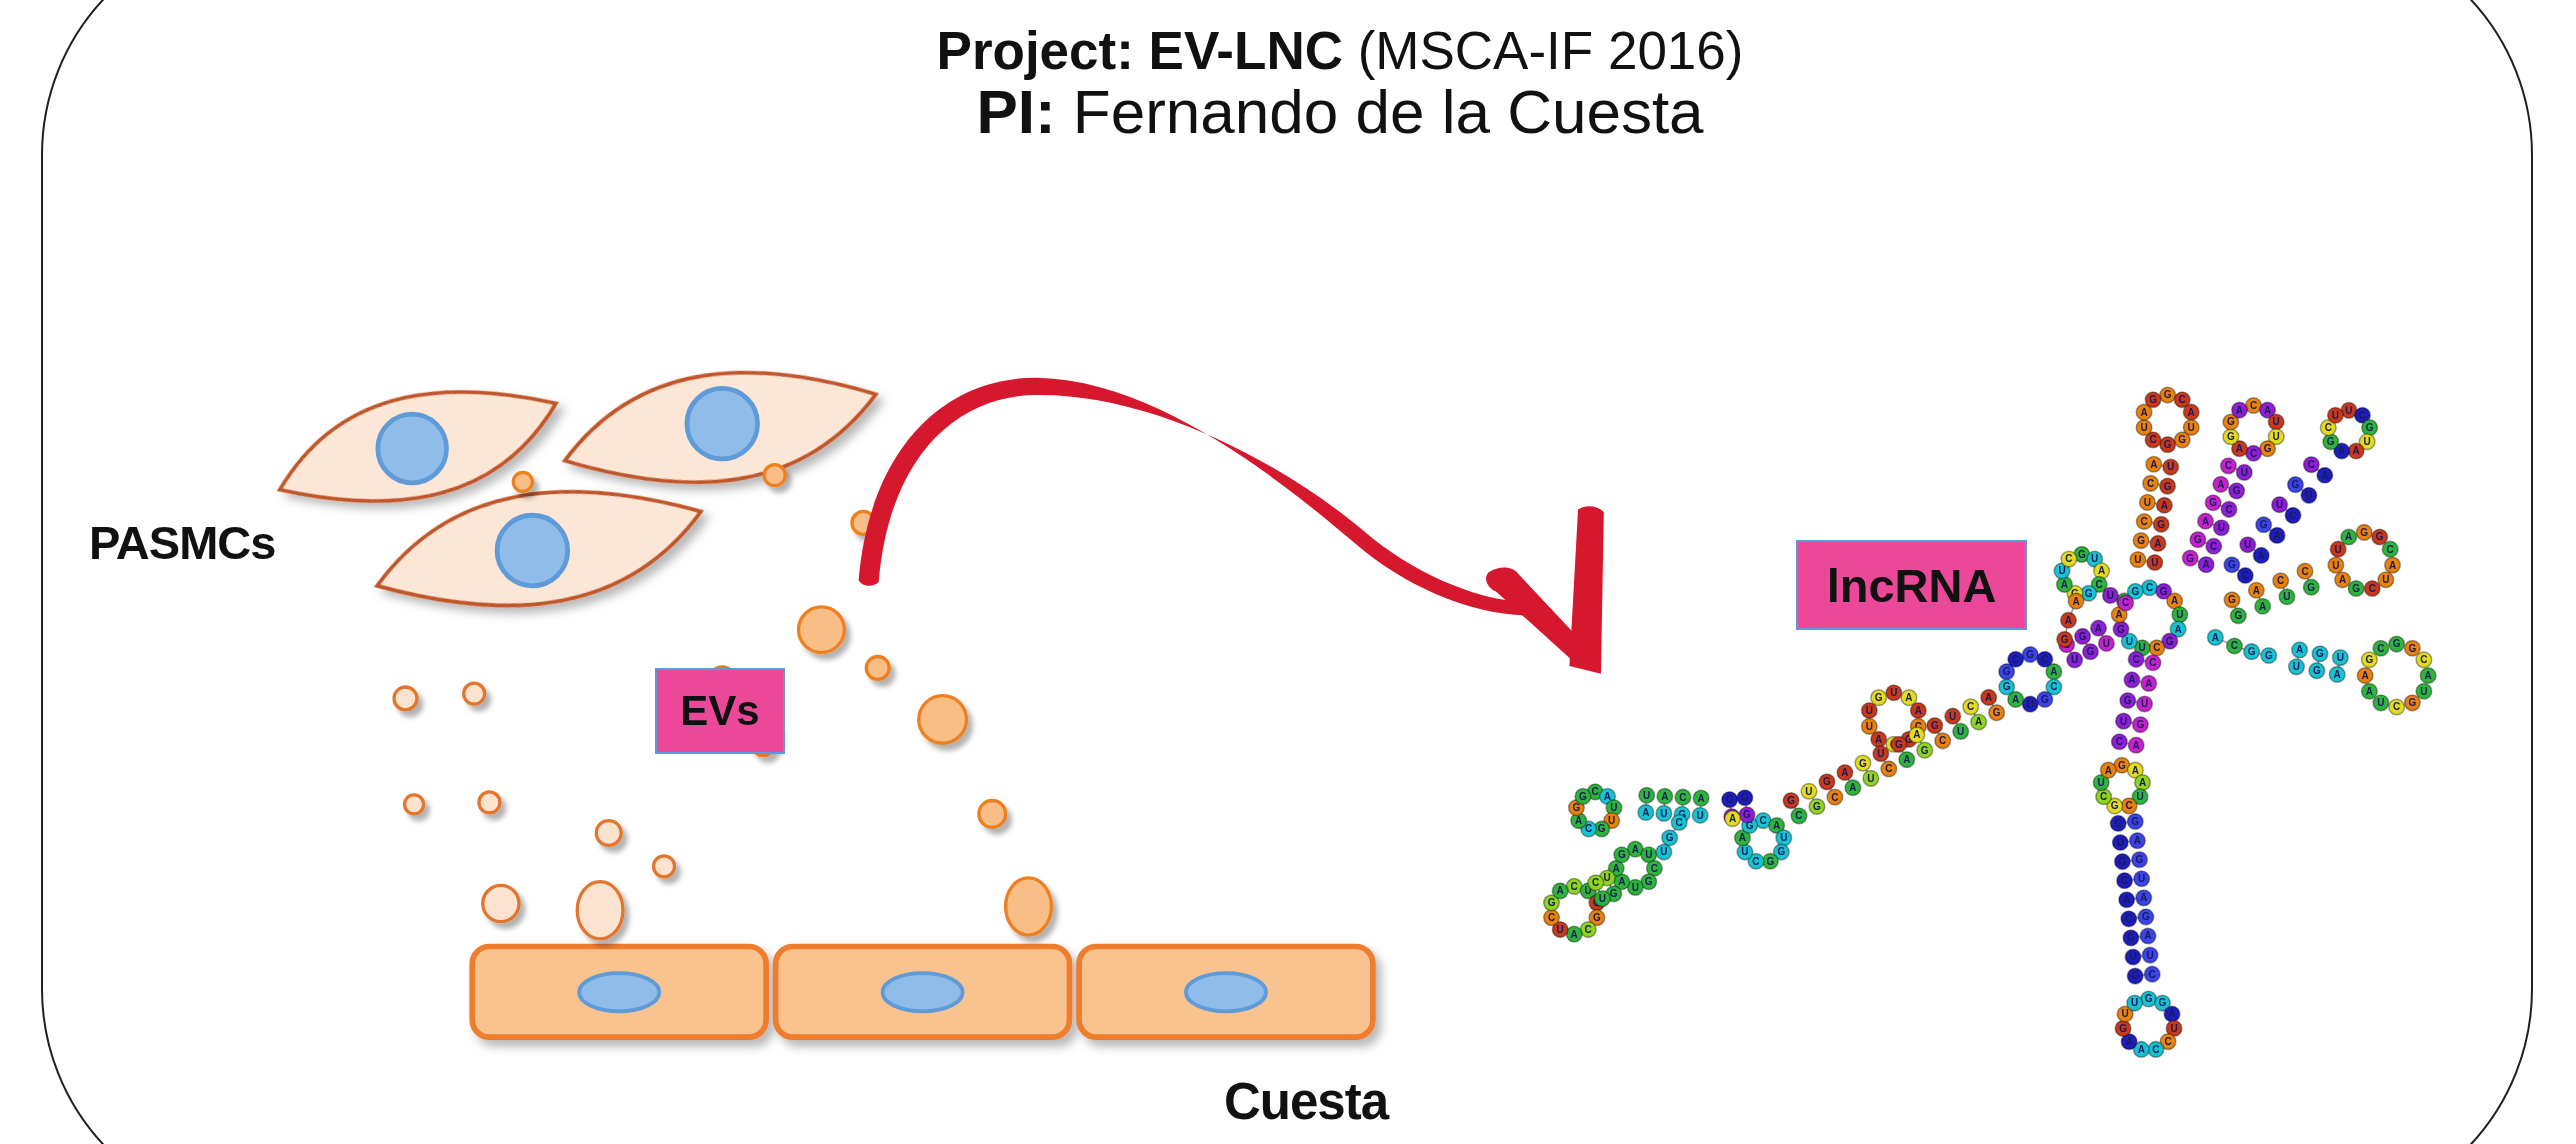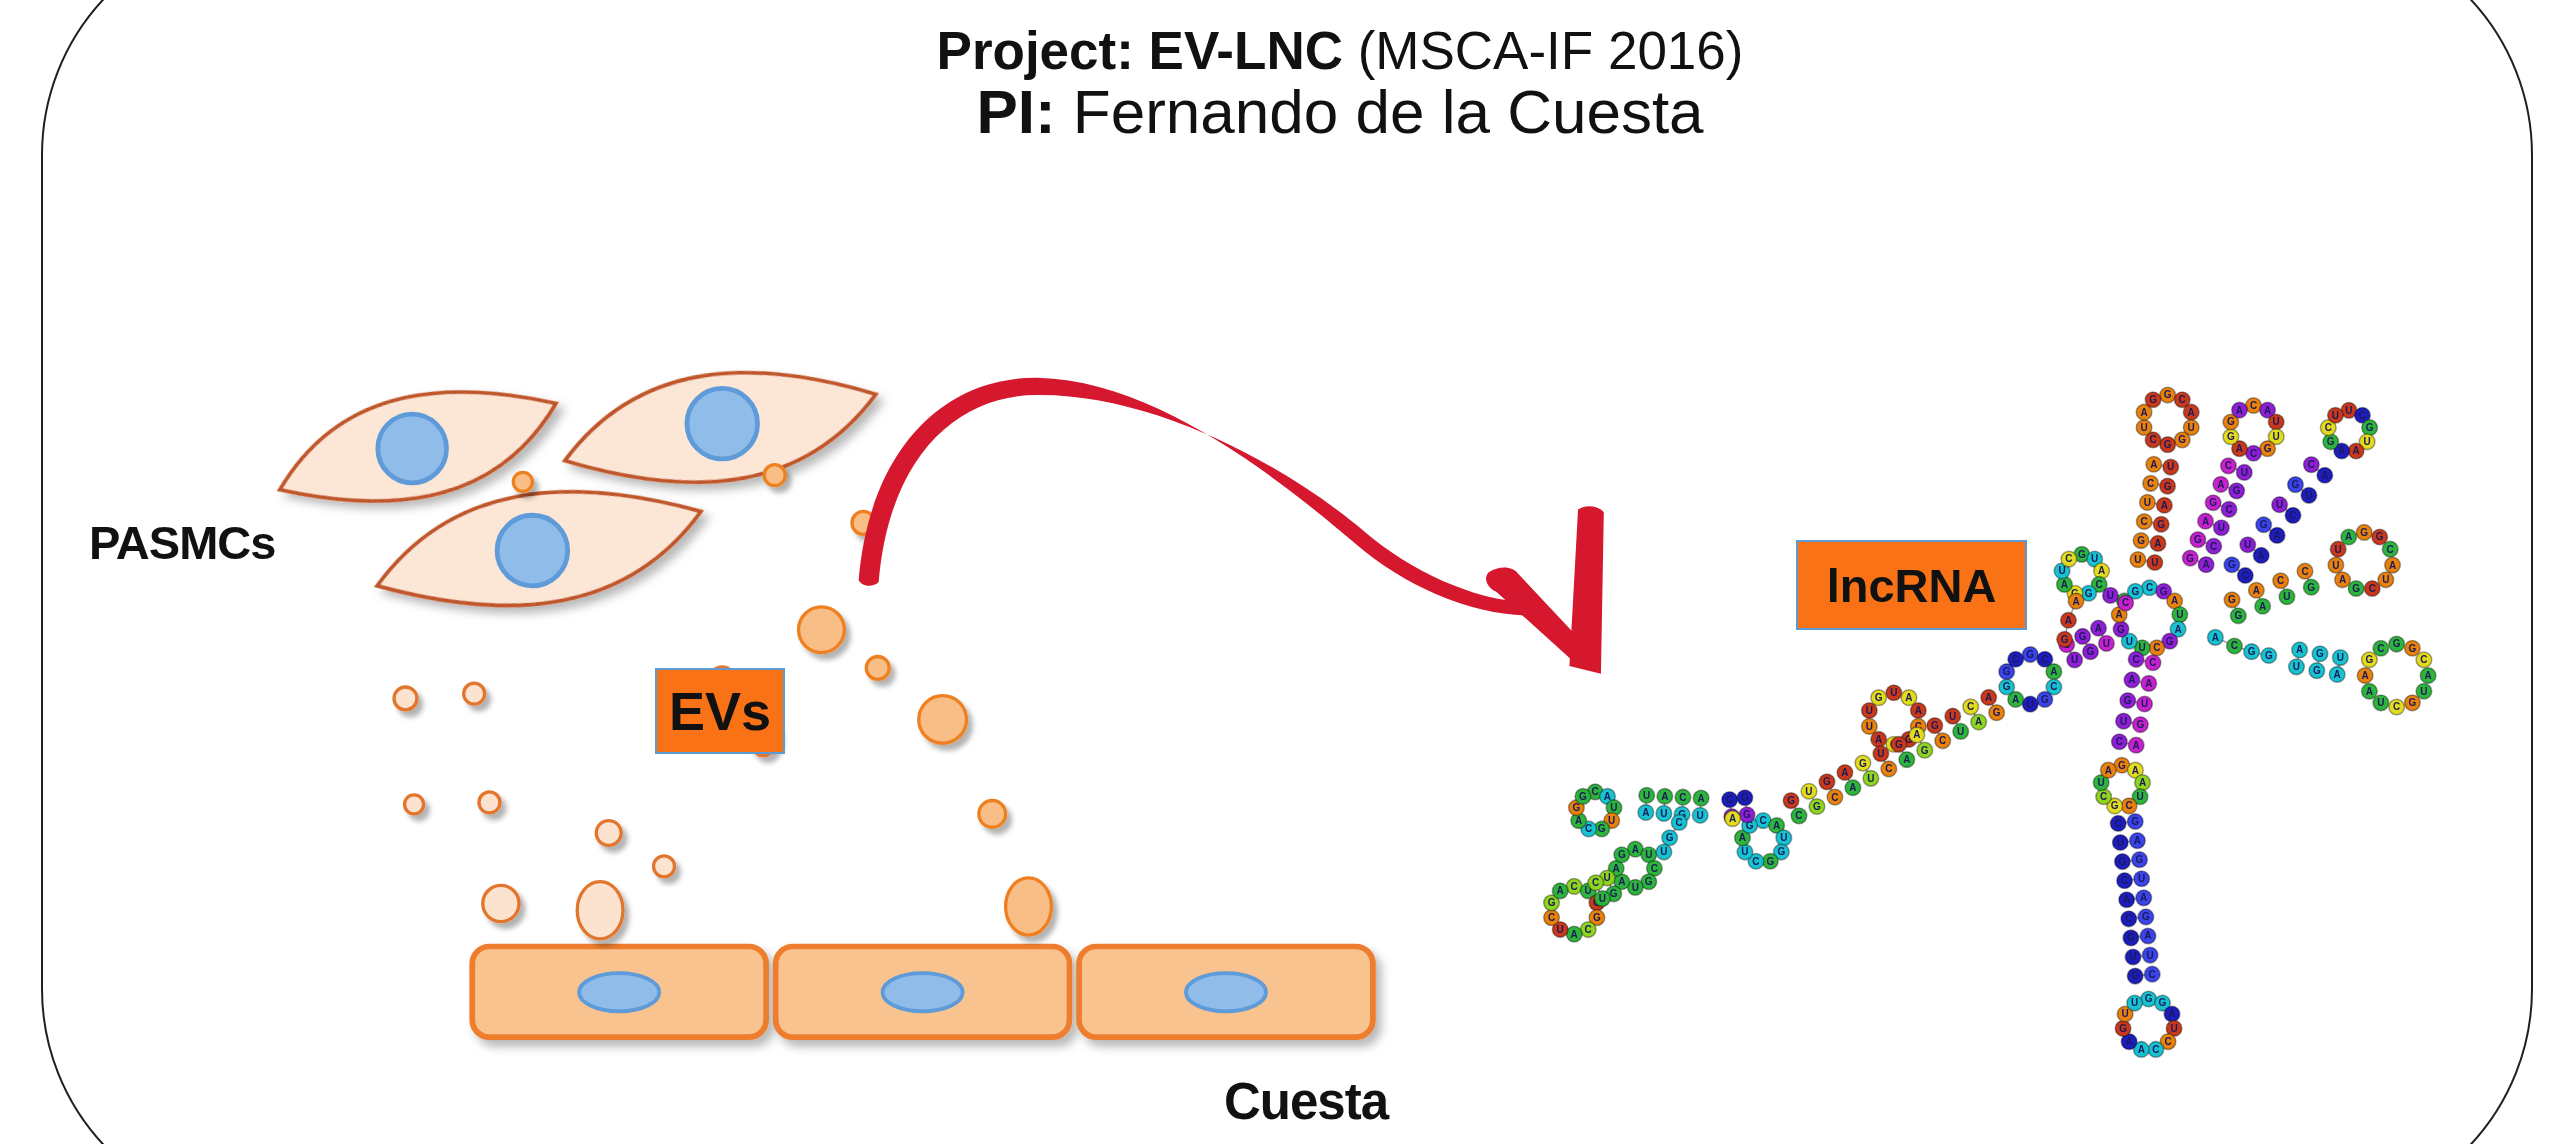--- a/index.html
+++ b/index.html
@@ -9,22 +9,22 @@
          border:2.9px solid #1f1f1f;border-radius:229px;}
   .abs{position:absolute;}
   #title-block{left:1340px;top:19px;transform:translateX(-50%);text-align:center;white-space:nowrap;}
   #title-line1{font-size:53px;line-height:63px;}
   #title-line2{font-size:62px;line-height:59px;}
   .b{font-weight:bold;}
   .cell-label{font-weight:bold;letter-spacing:-1px;}
   #pasmcs-label{left:89px;top:515px;font-size:47px;}
   #paecs-label{left:1224px;top:1072px;font-size:51px;}
   .tag-box{border:2.9px solid #5B9BD5;display:flex;align-items:center;justify-content:center;
-           font-weight:bold;background:#f97316;}
-  #evs-box{left:655px;top:668px;width:126px;height:82px;font-size:54px;}
+           font-weight:bold;background:#ec4899;}
+  #evs-box{left:655px;top:668px;width:126px;height:82px;font-size:42px;}
   #lncrna-box{left:1796px;top:540px;width:227px;height:86px;font-size:47px;}
   #scene{position:absolute;left:0;top:0;}
 </style>
 </head>
 <body>
 
 <div id="canvas">
   <div id="frame"></div>
 
   <div id="title-block" class="abs">

